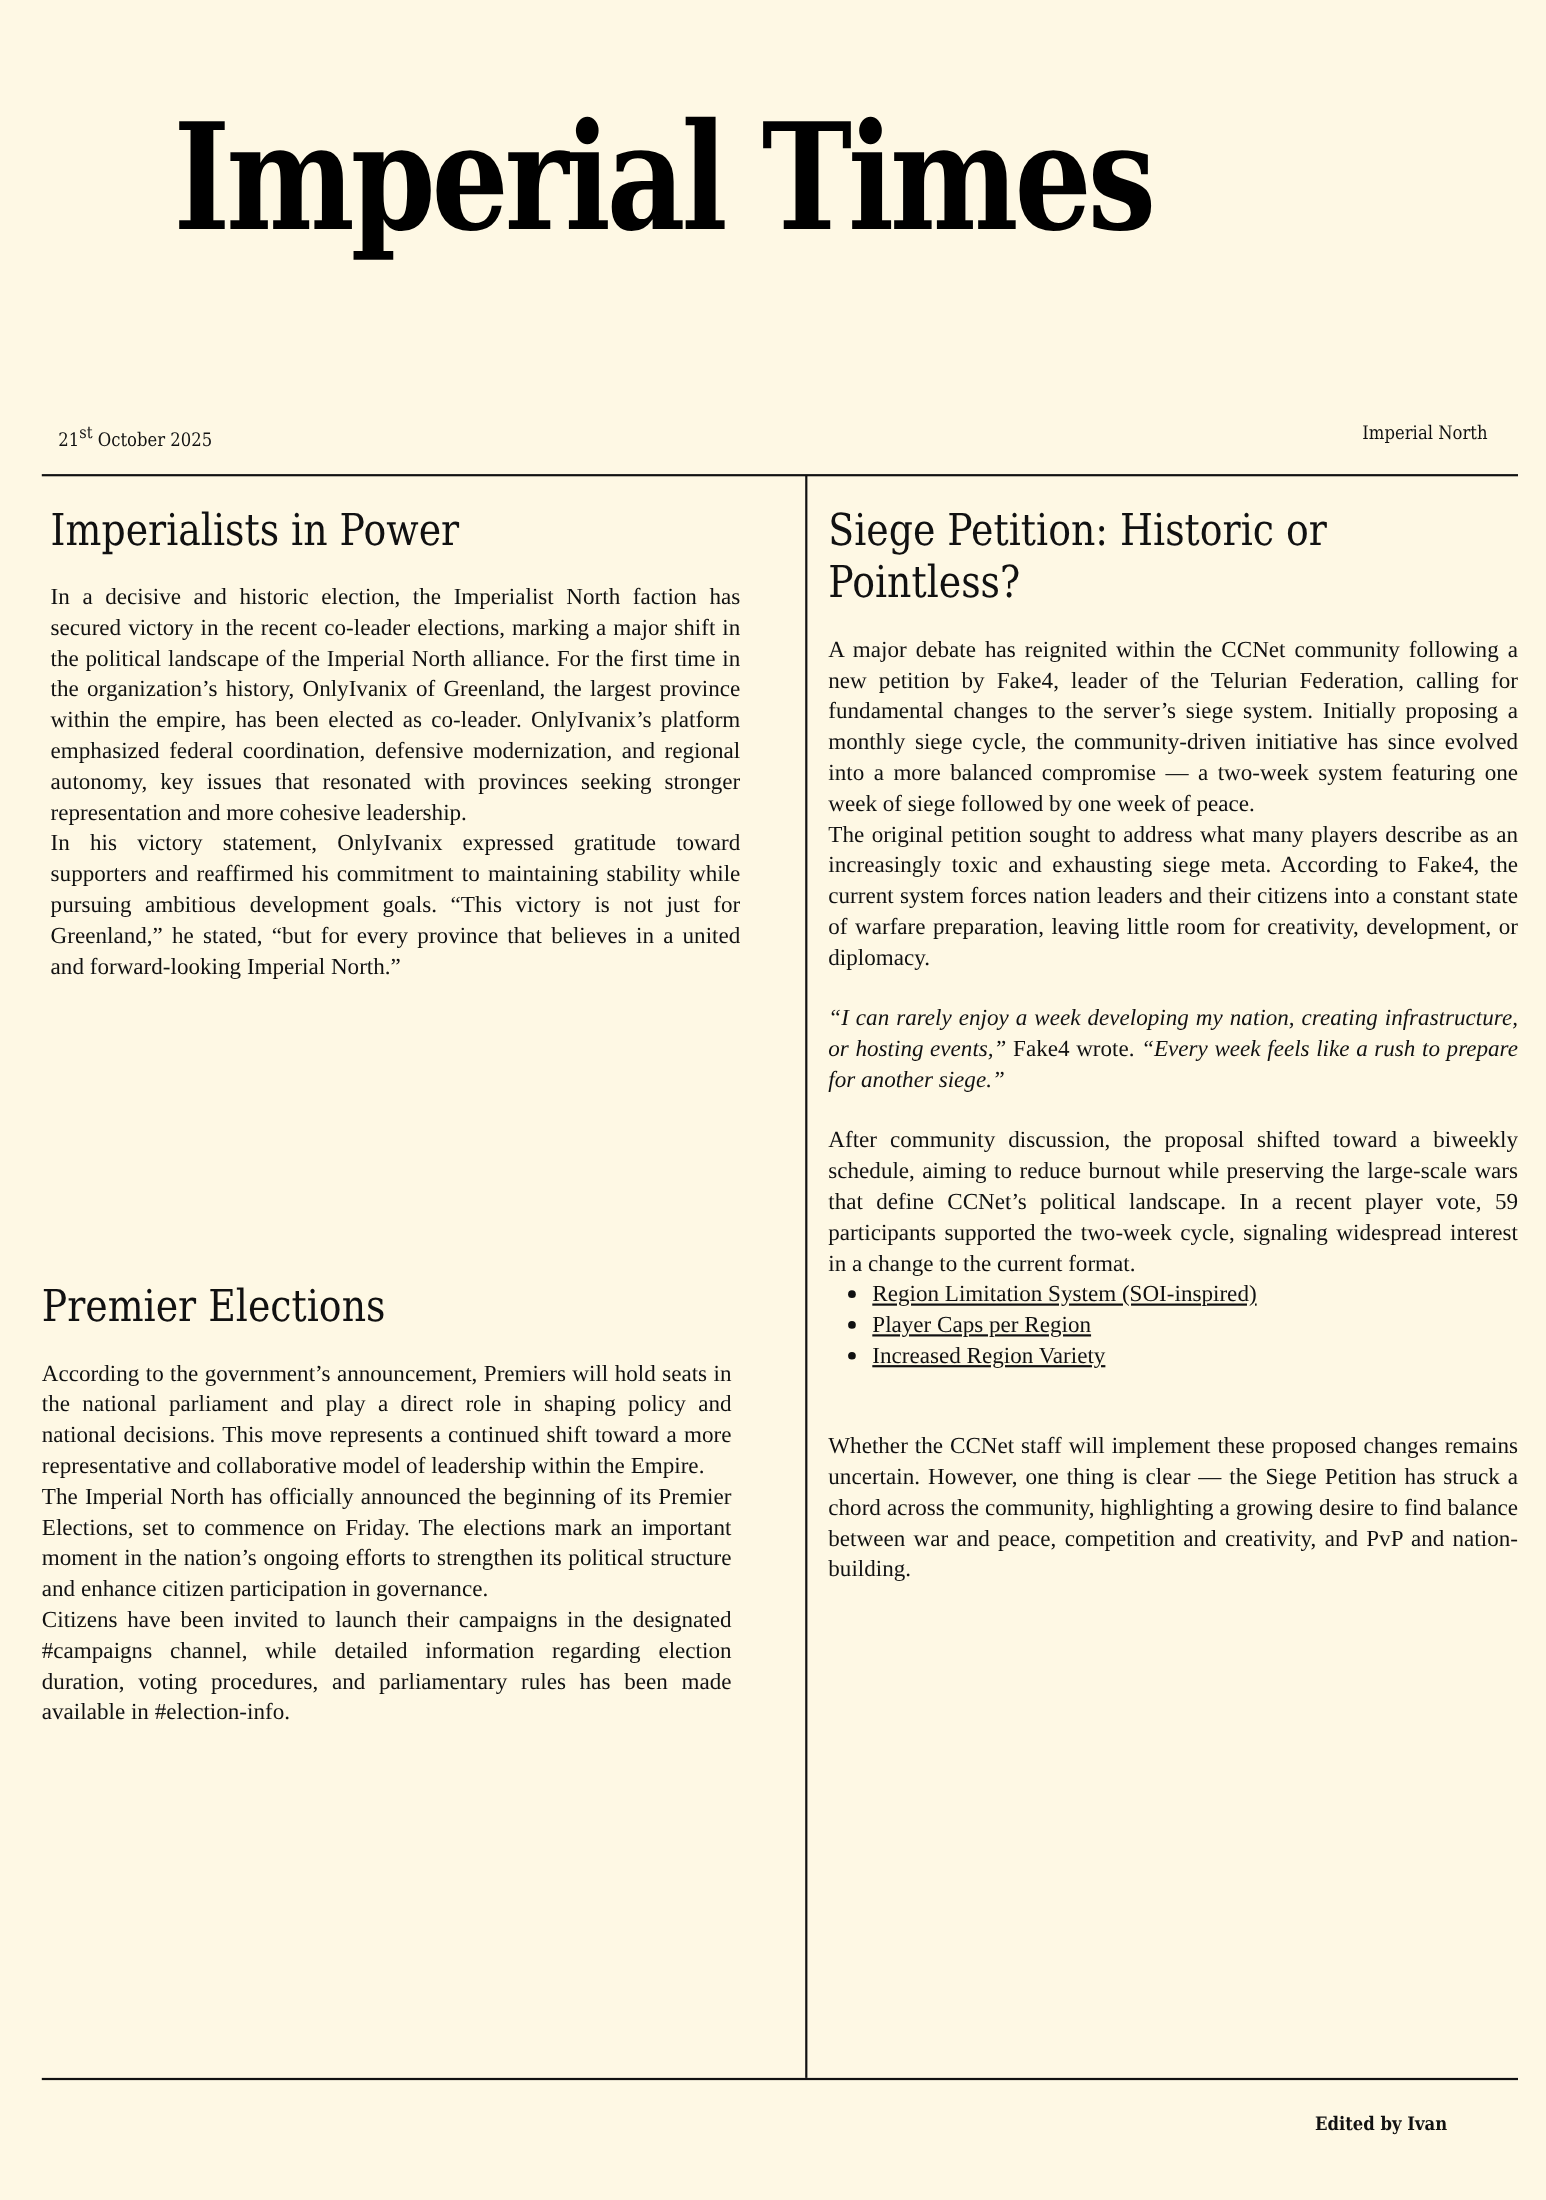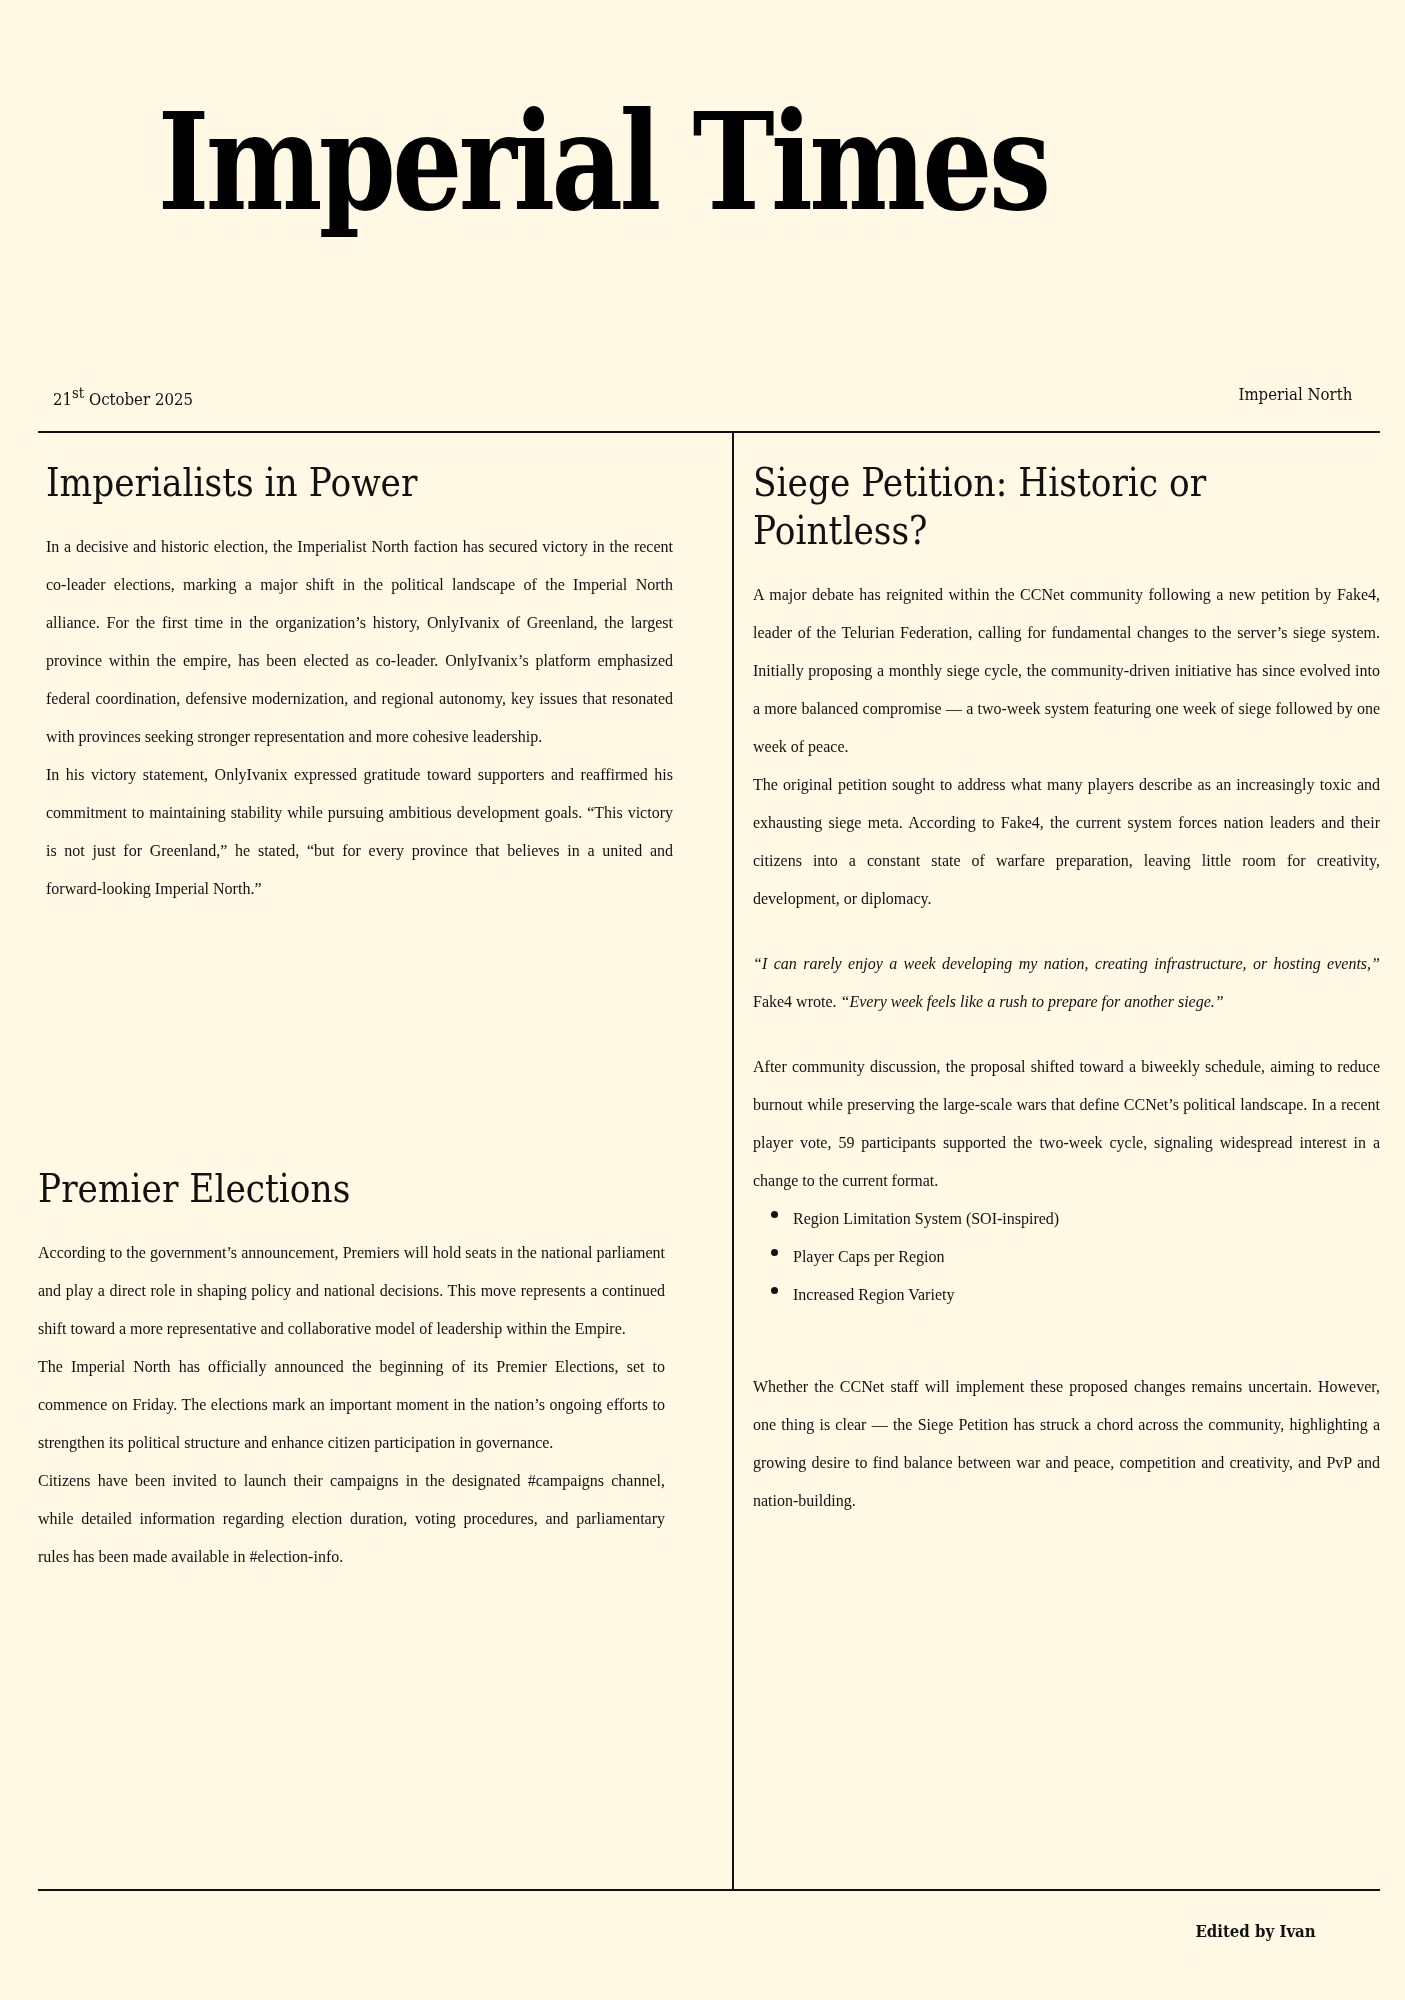--- a/index.html
+++ b/index.html
@@ -53,30 +53,30 @@
     font-size: 40px;
     line-height: 48px;
     font-family: "DejaVu Serif", "Liberation Serif", serif;
     transform: scaleX(0.86); transform-origin: left top;
     width: 116%;
   }
   .body-text p, .body-text ul {
     margin: 0;
   }
   .body-text {
-    font-size: 16px;
-    line-height: 38px;
+    font-size: 21px;
+    line-height: 28px;
     text-align: justify;
     font-family: "Liberation Serif", "DejaVu Serif", serif;
   }
   .body-text p { text-align: justify; }
   .spacer { height: 27px; }
   .spacer2 { height: 54px; }
   .quote em { font-style: italic; }
-  ul.reforms { list-style: none; padding-left: 0; margin: 0; }
+  ul.reforms { list-style: none; padding-left: 0; margin: 0; text-decoration: underline; }
   ul.reforms li { position: relative; padding-left: 40px; text-align: left; }
   ul.reforms li .bullet {
     position: absolute; left: 18px; top: 11px; width: 7px; height: 7px; border-radius: 50%; background: #111;
   }
   .footer-editor {
     position: absolute; right: 89px; top: 1921px;
     font-weight: bold; font-size: 17px;
     font-family: "DejaVu Serif", "Liberation Serif", serif;
     transform: scaleX(0.88); transform-origin: right center;
   }

